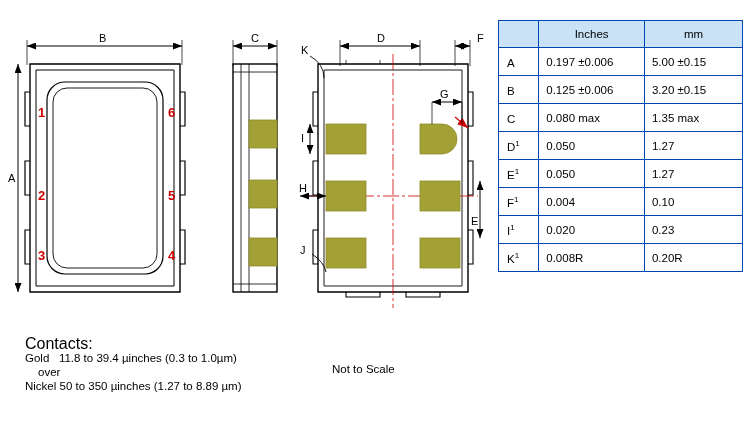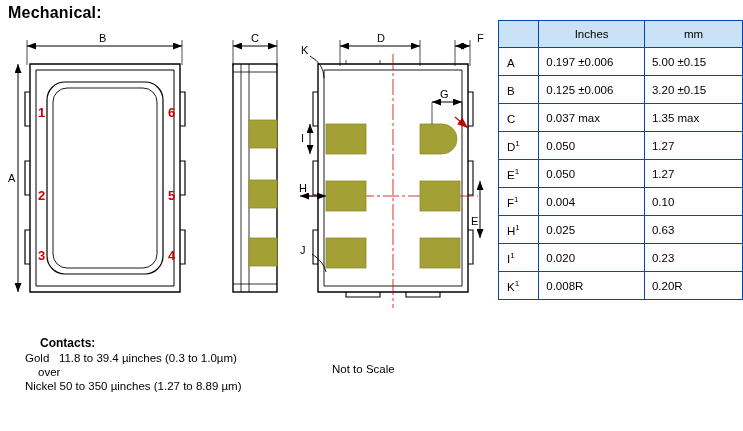--- a/index.html
+++ b/index.html
@@ -17,21 +17,21 @@
   #title{
     position:absolute;left:8px;top:4px;
     font-size:16px;font-weight:bold;letter-spacing:.2px;
   }
 
   
   #drawing{position:absolute;left:0;top:20px;width:500px;height:320px;}
 
   
   .note{position:absolute;font-size:11.5px;line-height:15px;white-space:pre;}
-  #contacts-head{left:40px;top:336px;font-weight:bold;font-size:12px;}
+  #contacts-head{left:25px;top:336px;font-weight:normal;font-size:16px;}
   #contacts-l1{left:25px;top:351px;text-align:right;}
   #contacts-l2{left:38px;top:365px;}
   #contacts-l3{left:25px;top:379px;}
   #typ-note{left:332px;top:334px;}
   #scale-note{left:332px;top:362px;}
   .sup{font-size:8px;vertical-align:super;}
 
   
   #dim-table{
     position:absolute;left:498px;top:20px;
@@ -54,21 +54,20 @@
   }
   #dim-table td.sym{width:28px;text-align:left;padding-left:8px;}
   #dim-table td.inch{width:108px;}
   #dim-table td.mm{width:100px;}
 </style>
 </head>
 <body>
 
 <div class="page">
 
-  <div id="title">Mechanical:</div>
 
   <svg id="drawing" viewBox="0 0 500 320" width="500" height="320">
     <defs>
       <marker id="arrL" markerWidth="9" markerHeight="7" refX="0" refY="3.5" orient="auto">
         <polygon points="9,0 0,3.5 9,7" fill="#000"></polygon>
       </marker>
       <marker id="arrR" markerWidth="9" markerHeight="7" refX="9" refY="3.5" orient="auto">
         <polygon points="0,0 9,3.5 0,7" fill="#000"></polygon>
       </marker>
       <marker id="arrRedR" markerWidth="9" markerHeight="7" refX="9" refY="3.5" orient="auto">
@@ -198,44 +197,39 @@
         <td class="inch">0.197 ±0.006</td>
         <td class="mm">5.00 ±0.15</td>
       </tr>
       <tr>
         <td class="sym"><span>B</span><span class="sup"></span></td>
         <td class="inch">0.125 ±0.006</td>
         <td class="mm">3.20 ±0.15</td>
       </tr>
       <tr>
         <td class="sym"><span>C</span><span class="sup"></span></td>
-        <td class="inch">0.037 max</td>
+        <td class="inch">0.080 max</td>
         <td class="mm">1.35 max</td>
       </tr>
       <tr>
         <td class="sym"><span>D</span><span class="sup">1</span></td>
         <td class="inch">0.050</td>
         <td class="mm">1.27</td>
       </tr>
       <tr>
         <td class="sym"><span>E</span><span class="sup">1</span></td>
         <td class="inch">0.050</td>
         <td class="mm">1.27</td>
       </tr>
       <tr>
         <td class="sym"><span>F</span><span class="sup">1</span></td>
         <td class="inch">0.004</td>
         <td class="mm">0.10</td>
       </tr>
       <tr>
-        <td class="sym"><span>H</span><span class="sup">1</span></td>
-        <td class="inch">0.025</td>
-        <td class="mm">0.63</td>
-      </tr>
-      <tr>
         <td class="sym"><span>I</span><span class="sup">1</span></td>
         <td class="inch">0.020</td>
         <td class="mm">0.23</td>
       </tr>
       <tr>
         <td class="sym"><span>K</span><span class="sup">1</span></td>
         <td class="inch">0.008R</td>
         <td class="mm">0.20R</td>
       </tr>
     </tbody>

